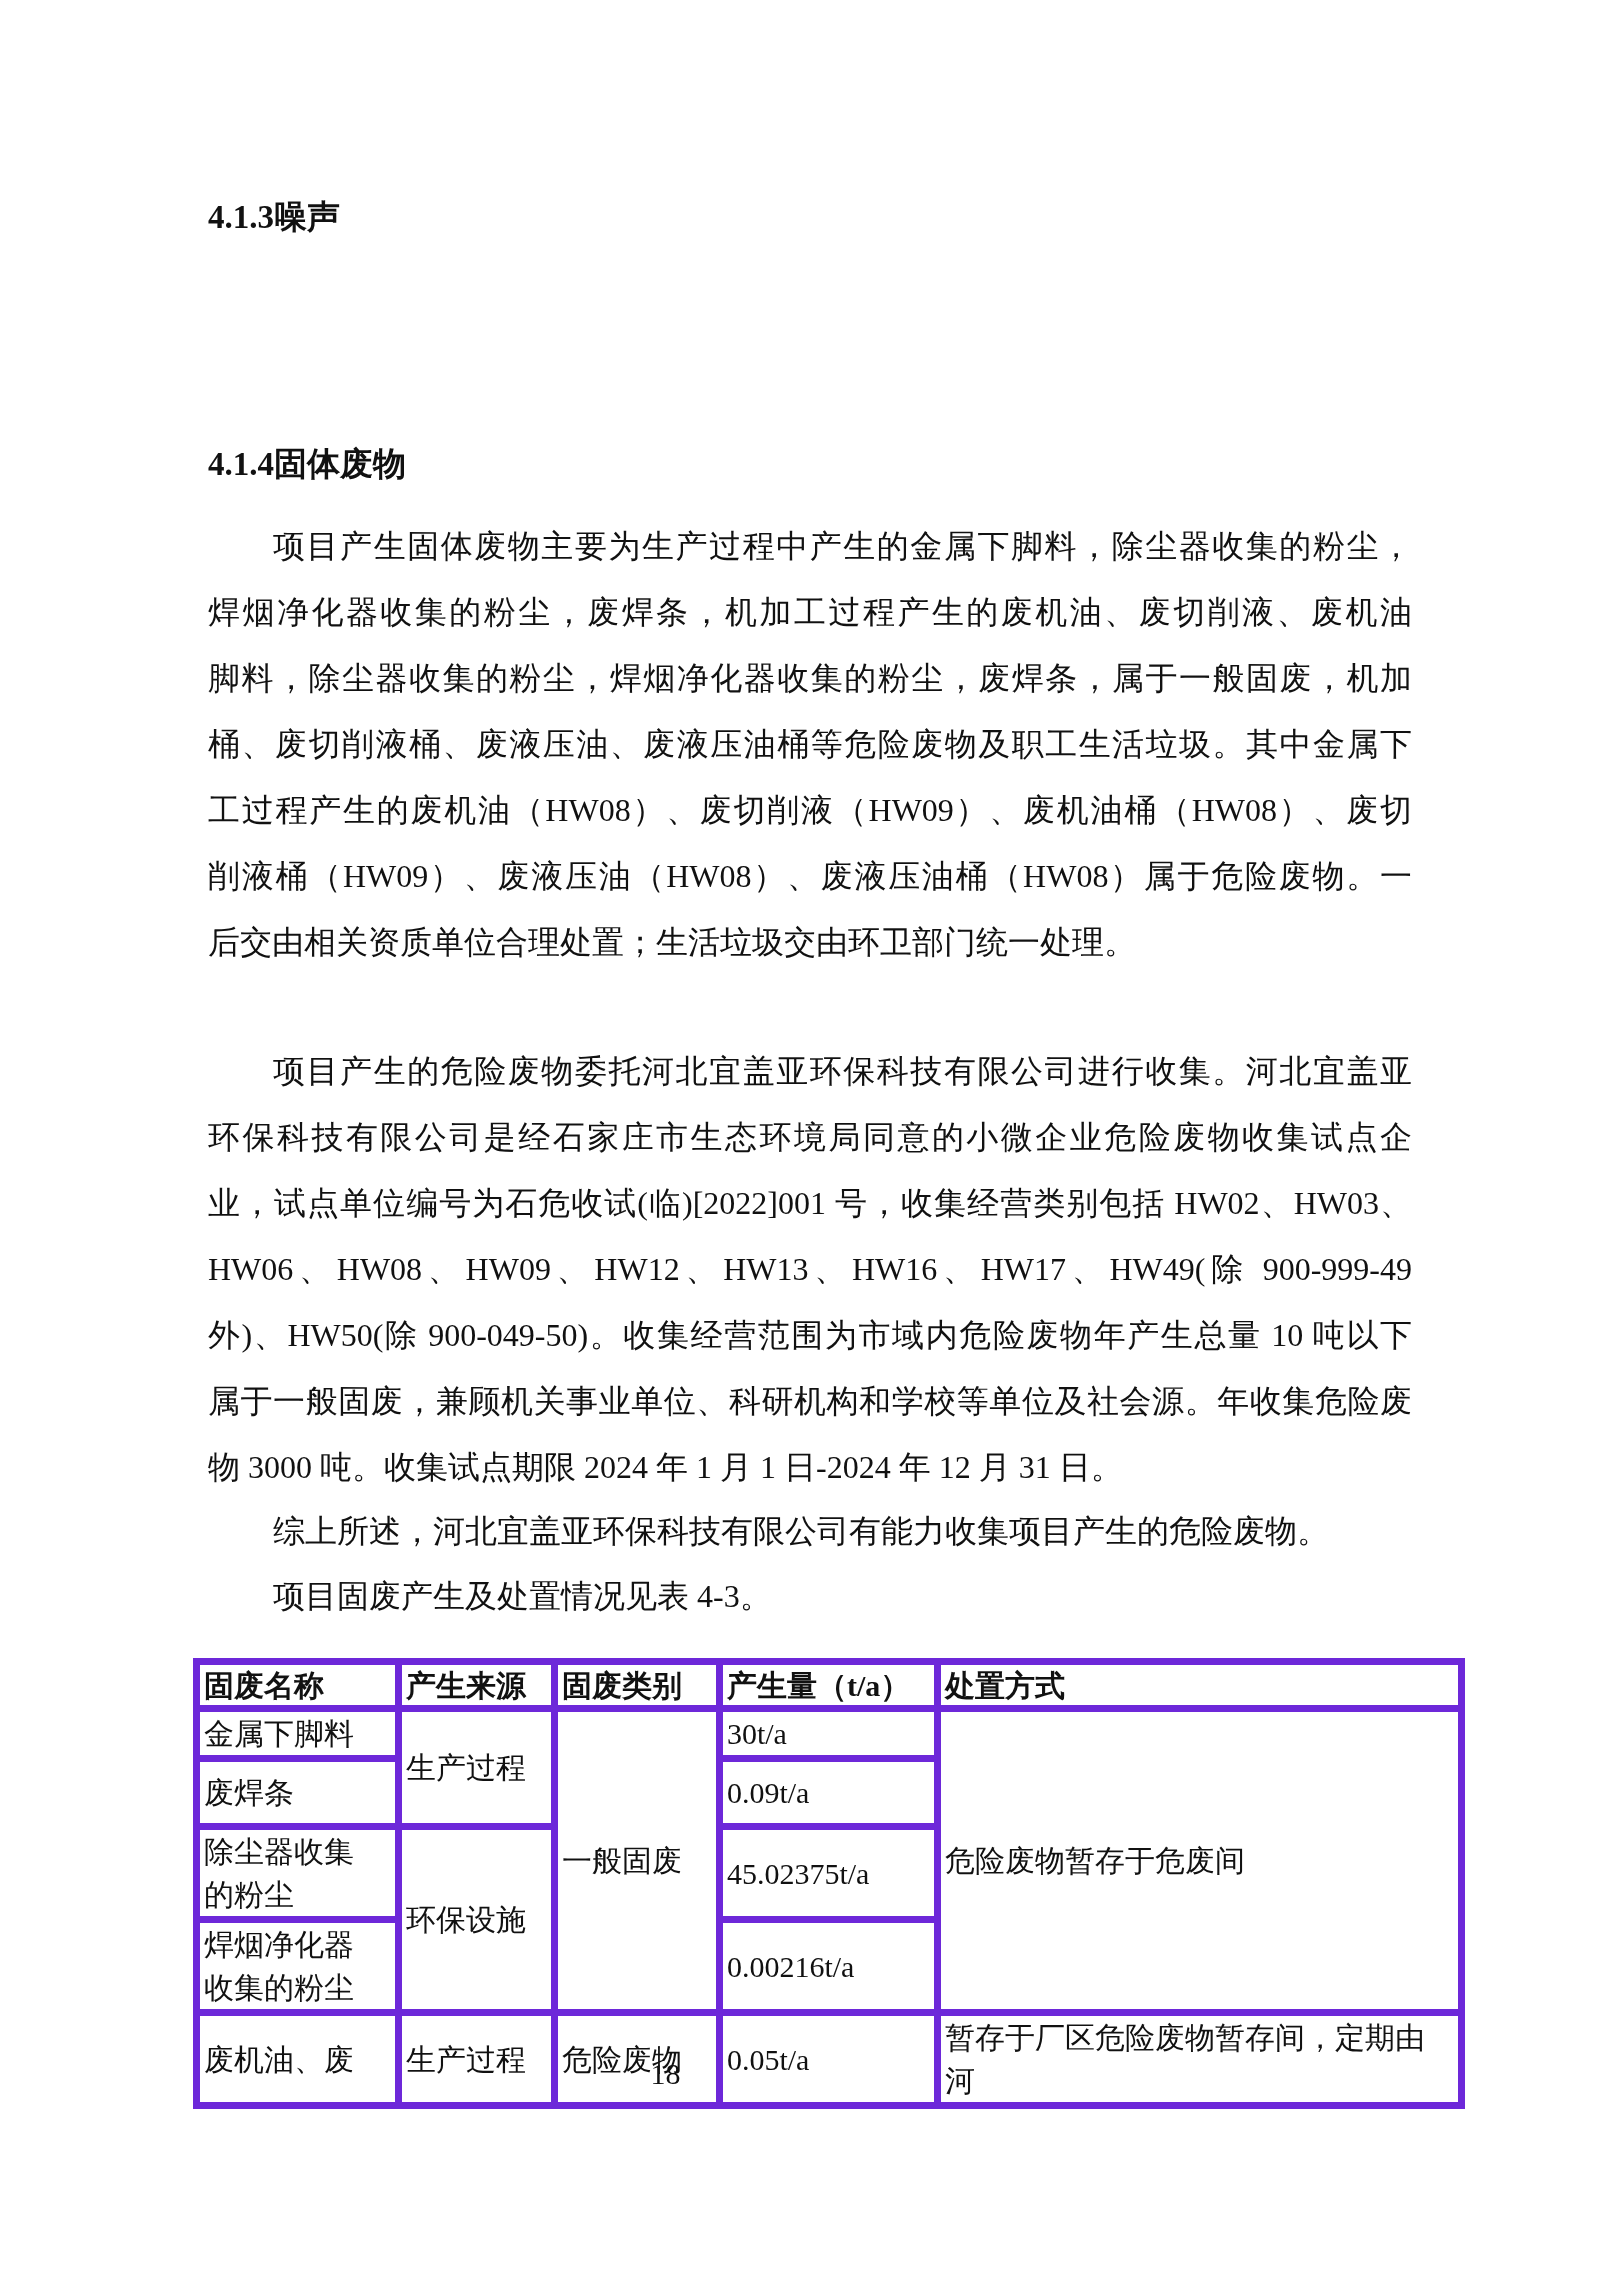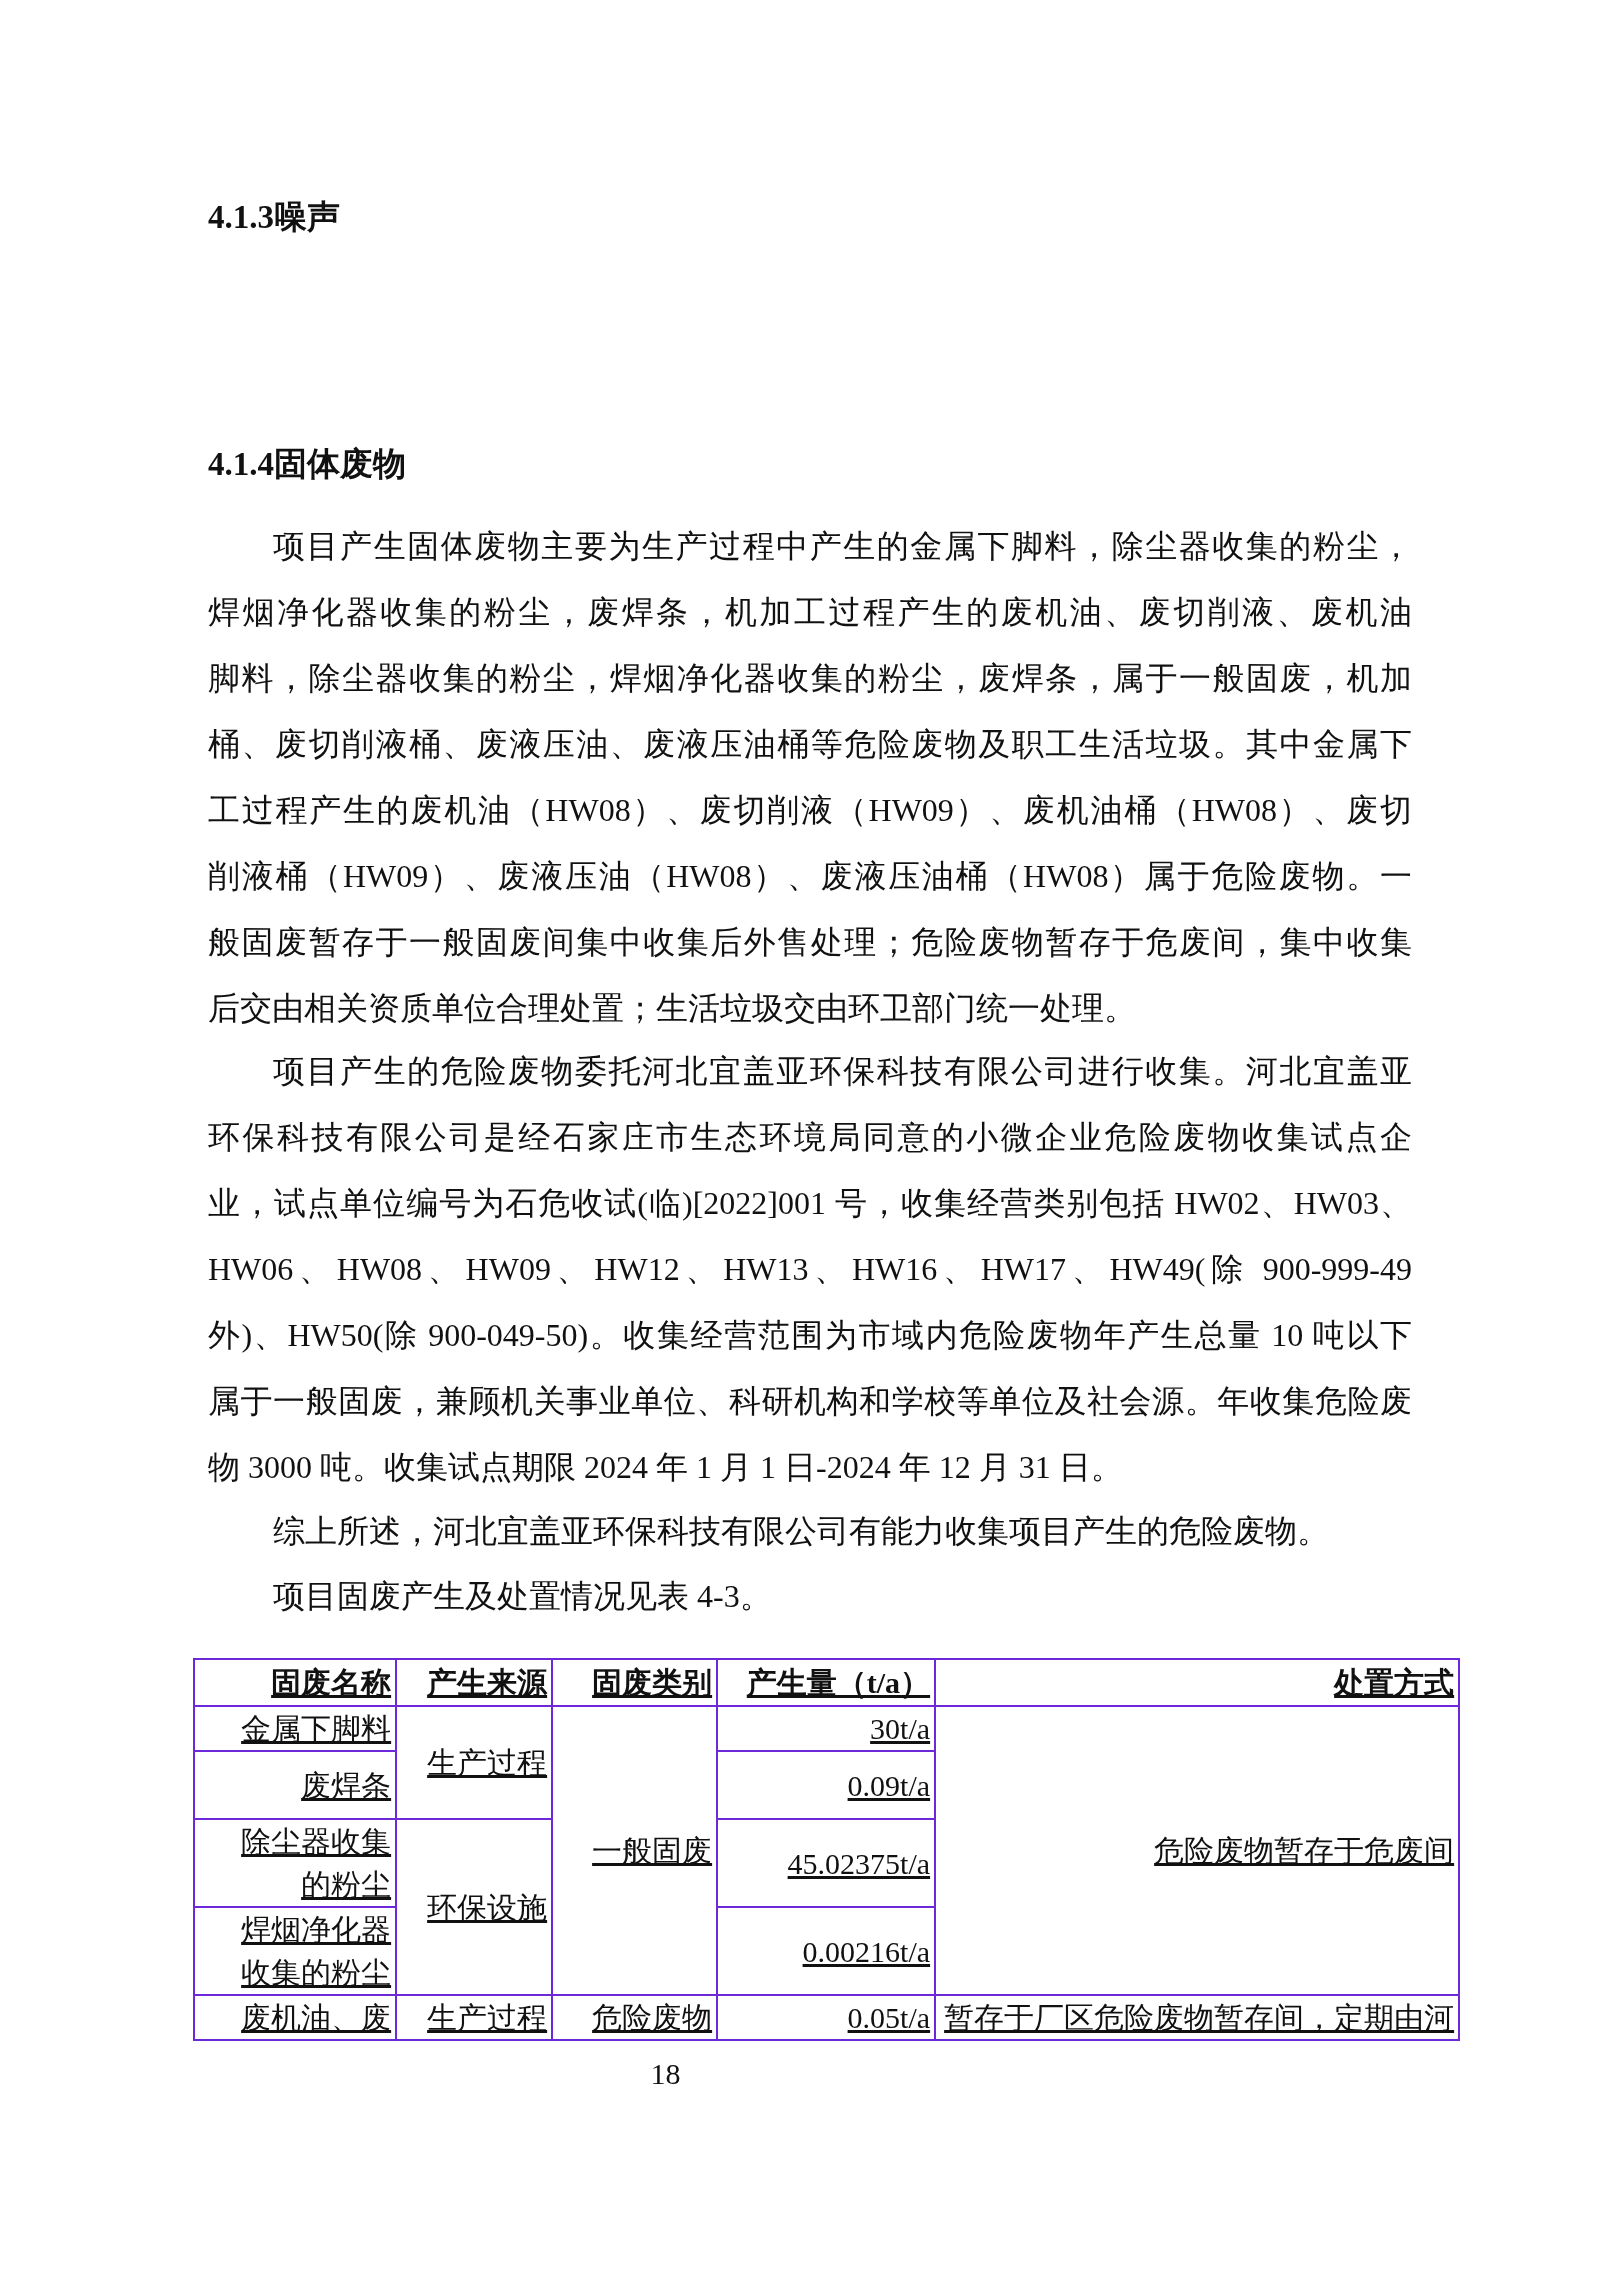--- a/index.html
+++ b/index.html
@@ -33,27 +33,26 @@
     font-size:31px;font-weight:bold;line-height:39px;
     text-align:center;white-space:pre;
   }
   table.wtable{
     position:absolute;left:193px;top:1658px;width:1264px;
     border-collapse:collapse;table-layout:fixed;
     border:2.9px solid #000;
     font-size:30px;
   }
   table.wtable th,table.wtable td{
-    border:2px solid #6d28d9;
+    border:7px solid #6d28d9;
     padding:0 3.9px;
-    text-align:right;vertical-align:middle;
+    text-align:left;vertical-align:middle;
     overflow:hidden;
     white-space:pre-line;
     line-height:43px;
-    text-decoration:underline;
   }
   table.wtable th{font-weight:bold;line-height:39px;}
   td.disposal-cut{
     text-align:left;padding-left:17.6px;white-space:nowrap;
   }
   .page-number{
     position:absolute;left:0;top:2054px;width:1331px;height:39px;
     font-size:30px;line-height:39px;text-align:center;
   }
 </style>
@@ -67,21 +66,20 @@
 
   <div class="blk heading" style="top:431px">4.1.4固体废物</div>
 
   <div class="blk" style="top:513px">
       <div class="ln first">项目产生固体废物主要为生产过程中产生的金属下脚料，除尘器收集的粉尘，</div>
       <div class="ln">焊烟净化器收集的粉尘，废焊条，机加工过程产生的废机油、废切削液、废机油</div>
       <div class="ln">脚料，除尘器收集的粉尘，焊烟净化器收集的粉尘，废焊条，属于一般固废，机加</div>
       <div class="ln">桶、废切削液桶、废液压油、废液压油桶等危险废物及职工生活垃圾。其中金属下</div>
       <div class="ln">工过程产生的废机油（HW08）、废切削液（HW09）、废机油桶（HW08）、废切</div>
       <div class="ln">削液桶（HW09）、废液压油（HW08）、废液压油桶（HW08）属于危险废物。一</div>
-      <div class="ln">般固废暂存于一般固废间集中收集后外售处理；危险废物暂存于危废间，集中收集</div>
       <div class="ln last">后交由相关资质单位合理处置；生活垃圾交由环卫部门统一处理。</div>
     </div>
 
   <div class="blk" style="top:1038px">
       <div class="ln first">项目产生的危险废物委托河北宜盖亚环保科技有限公司进行收集。河北宜盖亚</div>
       <div class="ln">环保科技有限公司是经石家庄市生态环境局同意的小微企业危险废物收集试点企</div>
       <div class="ln">业，试点单位编号为石危收试(临)[2022]001 号，收集经营类别包括 HW02、HW03、</div>
       <div class="ln">HW06、HW08、HW09、HW12、HW13、HW16、HW17、HW49(除 900-999-49</div>
       <div class="ln">外)、HW50(除 900-049-50)。收集经营范围为市域内危险废物年产生总量 10 吨以下</div>
       <div class="ln">属于一般固废，兼顾机关事业单位、科研机构和学校等单位及社会源。年收集危险废</div>

